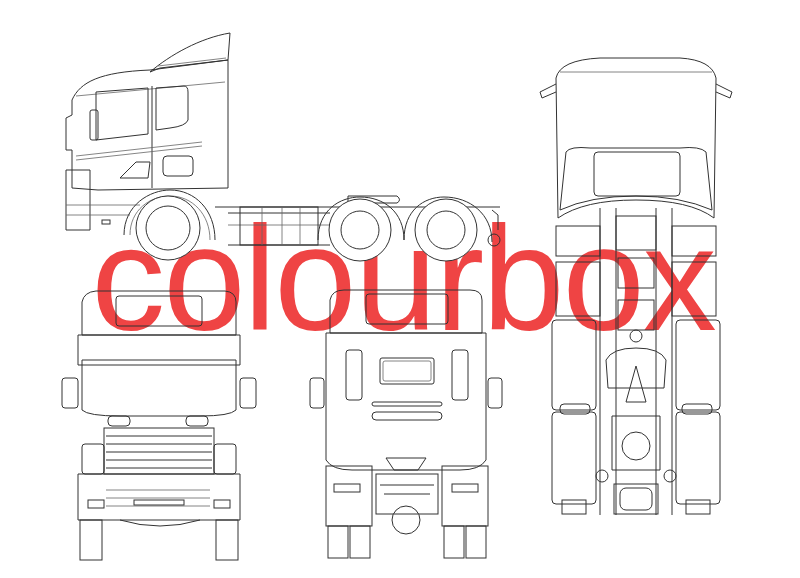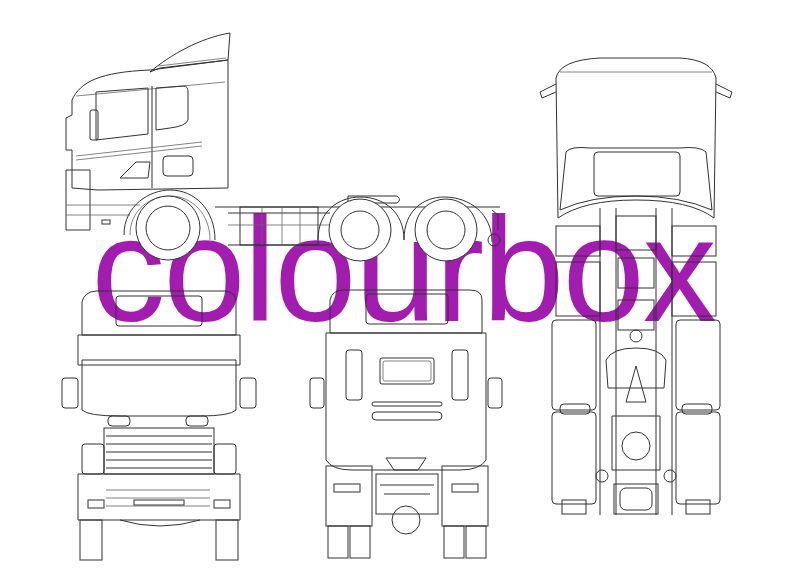--- a/index.html
+++ b/index.html
@@ -1,21 +1,21 @@
 <!DOCTYPE html>
 <html><head>
   <meta charset="utf-8">
   <style>
     html, body { margin: 0; padding: 0; background: #ffffff; }
     body { width: 800px; height: 578px; overflow: hidden; position: relative; font-family: "Liberation Sans", sans-serif; }
     .canvas { position: absolute; left: 0; top: 0; width: 800px; height: 578px; }
     .watermark {
-      position: absolute; left: 88px; top: 205px; width: 630px; height: 130px;
+      position: absolute; left: 88px; top: 214px; width: 630px; height: 130px;
       font-family: "Liberation Sans", sans-serif; font-size: 148px; line-height: 130px;
-      color: #a21caf; letter-spacing: -2px; text-align: center; pointer-events: none;
+      color: #ef4444; letter-spacing: -2px; text-align: center; pointer-events: none;
       z-index: 0; white-space: nowrap;
     }
     svg { position: absolute; left: 0; top: 0; z-index: 1; }
     .ln { fill: none; stroke: #333; stroke-width: 1; }
     .lt { fill: none; stroke: #666; stroke-width: 0.8; }
     .fw { fill: #fff; stroke: #333; stroke-width: 1; }
   </style>
 </head>
 <body>
 

